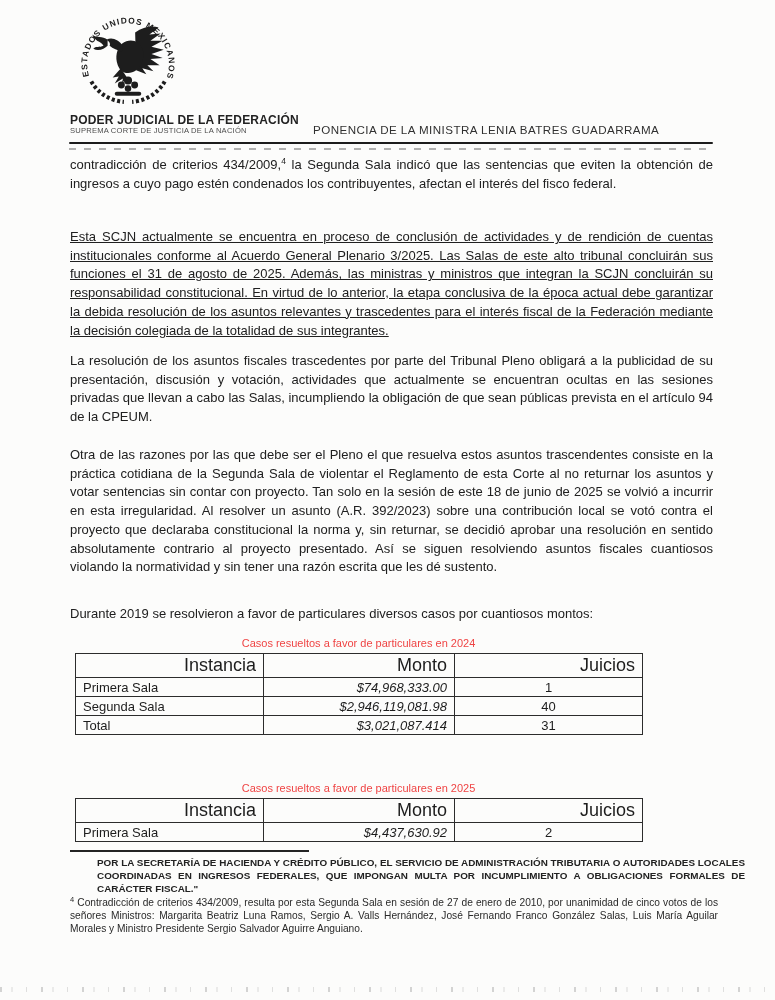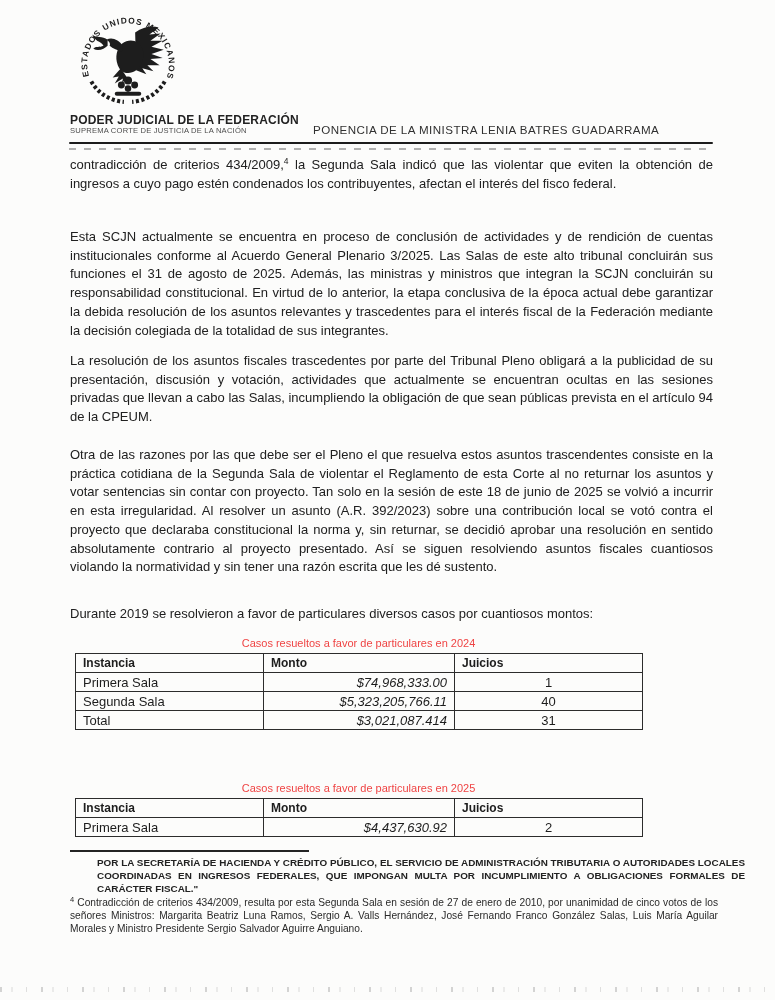--- a/index.html
+++ b/index.html
@@ -36,42 +36,42 @@
     background:repeating-linear-gradient(90deg,#555 0 7px,transparent 7px 15px);
     opacity:.45;
   }
   
   .para{
     position:absolute;left:70px;width:643px;
     font-size:13px;line-height:18.7px;text-align:justify;color:#202020;
   }
   .para sup{font-size:8.5px;vertical-align:super;line-height:0;}
   .p1{top:156px;}
-  .p2{top:228px;}
+  .p2{top:228px;text-decoration:underline;}
   .p3{top:352px;}
   .p4{top:446px;}
   .p5{top:605px;text-align:left;}
   
   .tbl-caption{
     position:absolute;left:75px;width:567px;text-align:center;
     font-size:11px;color:#ef4444;
   }
   .cap1{top:637px;}
   .cap2{top:782px;}
   table.doc-table{
     position:absolute;left:75px;width:567px;
     border-collapse:collapse;table-layout:fixed;
     font-size:13px;color:#1d1d1d;background:#fcfcfb;
   }
   .t2024{top:653px;}
   .t2025{top:798px;}
   table.doc-table th,table.doc-table td{
     border:1.7px solid #2c2c2c;height:16px;padding:1px 7px;overflow:hidden;
   }
-  table.doc-table th{font-weight:bold;text-align:left;font-size:12px;}
+  table.doc-table th{font-weight:normal;text-align:right;font-size:18px;}
   col.c1{width:188px;}col.c2{width:191px;}col.c3{width:188px;}
   td.c-inst{text-align:left;}
   td.c-monto{text-align:right;font-style:italic;}
   td.c-juicios{text-align:center;}
   
   .fn-rule{
     position:absolute;top:850px;left:70px;width:239px;height:2.2px;background:#232323;
   }
   .fn-bold{
     position:absolute;top:856px;left:70px;width:648px;
@@ -121,21 +121,21 @@
     </g>
   </svg>
 
   <div class="inst1">PODER JUDICIAL DE LA FEDERACIÓN</div>
   <div class="inst2">SUPREMA CORTE DE JUSTICIA DE LA NACIÓN</div>
   <div class="ponencia">PONENCIA DE LA MINISTRA LENIA BATRES GUADARRAMA</div>
   <div class="rule-main"></div>
   <div class="rule-dash"></div>
 
   <div class="para p1">
-    <span>contradicción de criterios 434/2009,</span><sup>4</sup><span> la Segunda Sala indicó que las violentar que eviten la obtención de ingresos a cuyo pago estén condenados los contribuyentes, afectan el interés del fisco federal.</span>
+    <span>contradicción de criterios 434/2009,</span><sup>4</sup><span> la Segunda Sala indicó que las sentencias que eviten la obtención de ingresos a cuyo pago estén condenados los contribuyentes, afectan el interés del fisco federal.</span>
   </div>
   <div class="para p2">Esta SCJN actualmente se encuentra en proceso de conclusión de actividades y de rendición de cuentas institucionales conforme al Acuerdo General Plenario 3/2025. Las Salas de este alto tribunal concluirán sus funciones el 31 de agosto de 2025. Además, las ministras y ministros que integran la SCJN concluirán su responsabilidad constitucional. En virtud de lo anterior, la etapa conclusiva de la época actual debe garantizar la debida resolución de los asuntos relevantes y trascedentes para el interés fiscal de la Federación mediante la decisión colegiada de la totalidad de sus integrantes.</div>
   <div class="para p3">La resolución de los asuntos fiscales trascedentes por parte del Tribunal Pleno obligará a la publicidad de su presentación, discusión y votación, actividades que actualmente se encuentran ocultas en las sesiones privadas que llevan a cabo las Salas, incumpliendo la obligación de que sean públicas prevista en el artículo 94 de la CPEUM.</div>
   <div class="para p4">Otra de las razones por las que debe ser el Pleno el que resuelva estos asuntos trascendentes consiste en la práctica cotidiana de la Segunda Sala de violentar el Reglamento de esta Corte al no returnar los asuntos y votar sentencias sin contar con proyecto. Tan solo en la sesión de este 18 de junio de 2025 se volvió a incurrir en esta irregularidad. Al resolver un asunto (A.R. 392/2023) sobre una contribución local se votó contra el proyecto que declaraba constitucional la norma y, sin returnar, se decidió aprobar una resolución en sentido absolutamente contrario al proyecto presentado. Así se siguen resolviendo asuntos fiscales cuantiosos violando la normatividad y sin tener una razón escrita que les dé sustento.</div>
   <div class="para p5">Durante 2019 se resolvieron a favor de particulares diversos casos por cuantiosos montos:</div>
 
   <div class="tbl-caption cap1">Casos resueltos a favor de particulares en 2024</div>
   <table class="doc-table t2024">
     <colgroup>
         <col class="c1">
@@ -150,21 +150,21 @@
       </tr>
     </thead>
     <tbody>
       <tr>
         <td class="c-inst">Primera Sala</td>
         <td class="c-monto">$74,968,333.00</td>
         <td class="c-juicios">1</td>
       </tr>
       <tr>
         <td class="c-inst">Segunda Sala</td>
-        <td class="c-monto">$5,323,205,766.11</td>
+        <td class="c-monto">$2,946,119,081.98</td>
         <td class="c-juicios">40</td>
       </tr>
       <tr>
         <td class="c-inst">Total</td>
         <td class="c-monto">$3,021,087.414</td>
         <td class="c-juicios">31</td>
       </tr>
     </tbody>
   </table>
 

